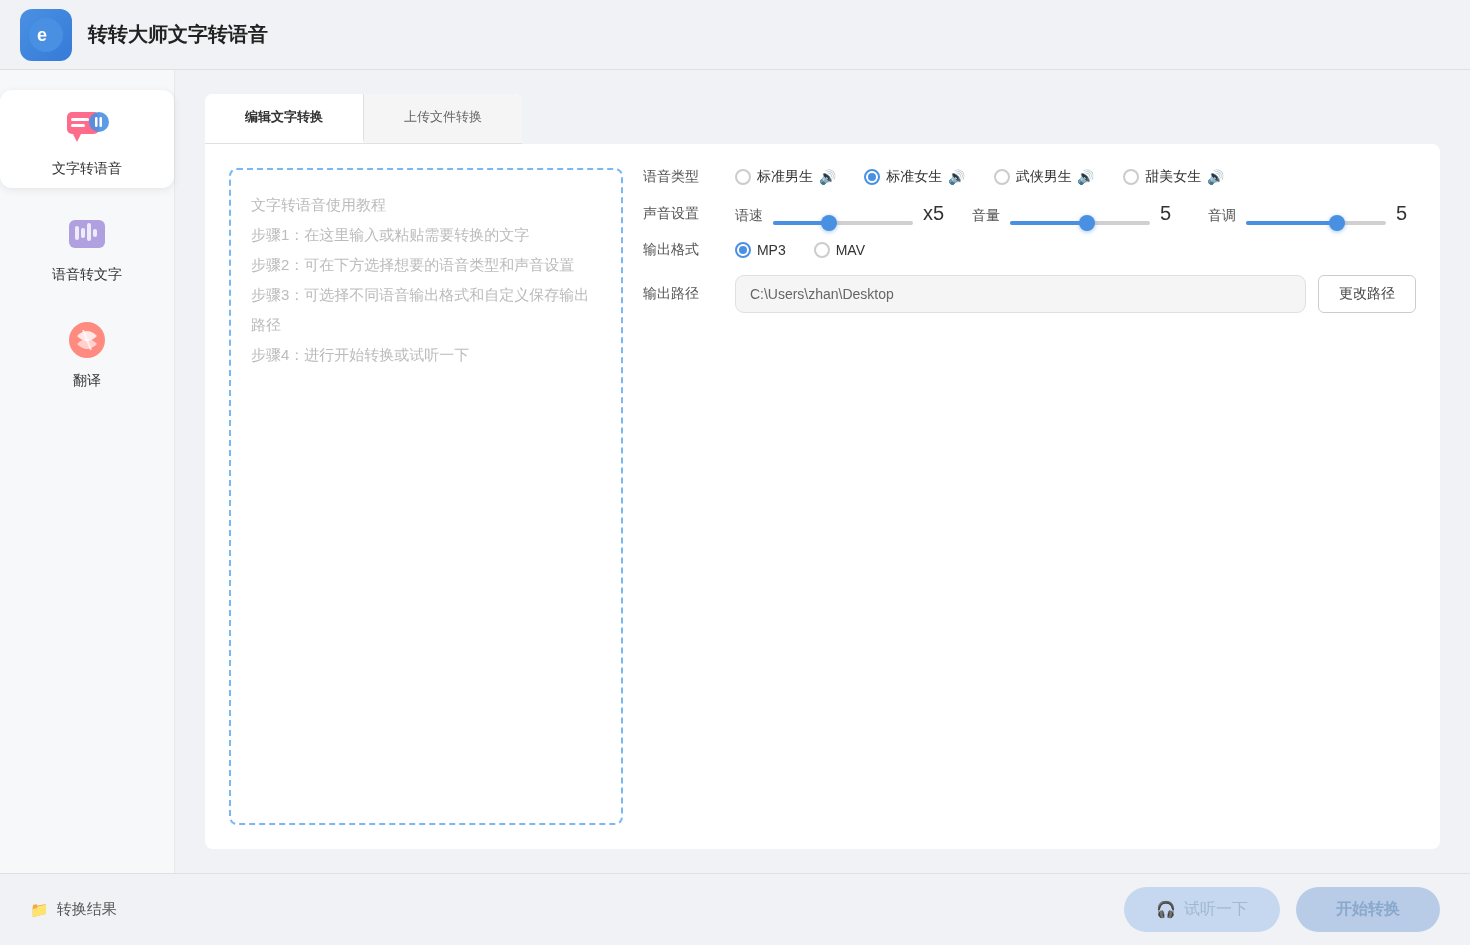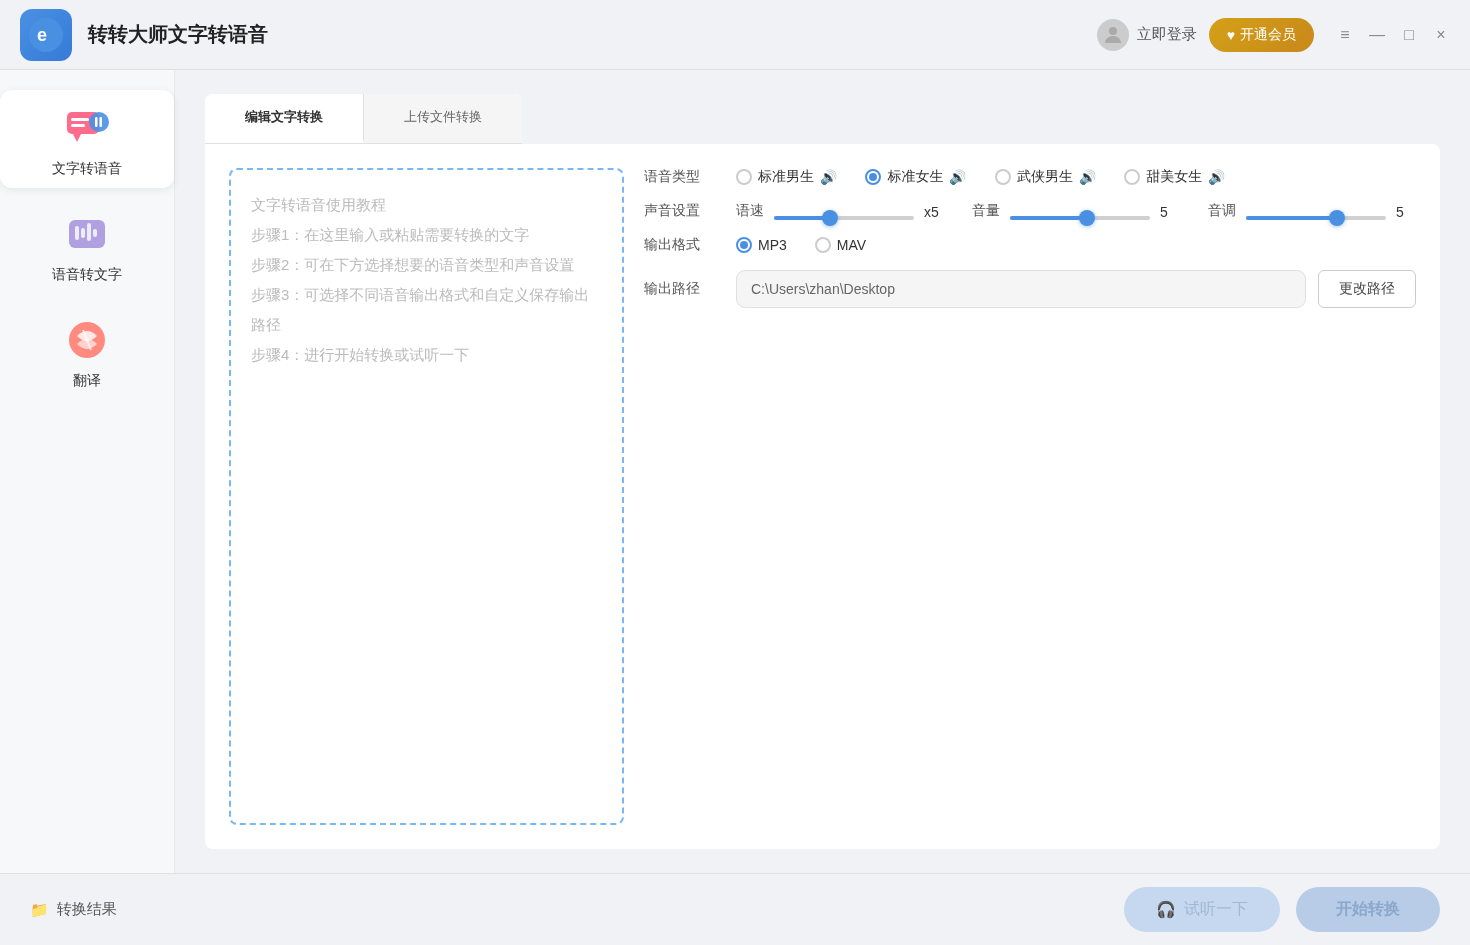--- a/index.html
+++ b/index.html
@@ -322,21 +322,21 @@
       height: 16px;
       border-radius: 50%;
       background: #4a90e2;
       position: absolute;
       top: 50%;
       transform: translateY(-50%);
       cursor: pointer;
       box-shadow: 0 1px 4px rgba(74,144,226,0.5);
     }
     .slider-value {
-      font-size: 14px;
+      font-size: 20px;
       color: #333;
       min-width: 20px;
     }
 
     
     .path-row {
       display: flex;
       align-items: center;
       gap: 12px;
     }
@@ -410,41 +410,20 @@
 <body>
 
 <div class="title-bar">
   <div class="app-logo">
     <svg viewBox="0 0 34 34" fill="none" xmlns="http://www.w3.org/2000/svg">
       <circle cx="17" cy="17" r="17" fill="#4a90e2"></circle>
       <text x="8" y="23" font-size="18" fill="white" font-weight="bold">e</text>
     </svg>
   </div>
   <span class="app-title">转转大师文字转语音</span>
-  <div class="title-bar-right">
-    <button class="login-btn">
-      <div class="login-avatar">
-        <svg width="24" height="24" viewBox="0 0 24 24" fill="#aaa">
-          <circle cx="12" cy="8" r="4"></circle>
-          <path d="M4 20c0-4 3.6-7 8-7s8 3 8 7"></path>
-        </svg>
-      </div>
-      <span>立即登录</span>
-    </button>
-    <button class="vip-btn">
-      <span>♥</span>
-      <span>开通会员</span>
-    </button>
-    <div class="window-controls">
-      <span class="win-ctrl">≡</span>
-      <span class="win-ctrl">—</span>
-      <span class="win-ctrl">□</span>
-      <span class="win-ctrl">×</span>
-    </div>
-  </div>
 </div>
 
 <div class="main-layout">
 
   <div class="sidebar">
 
     <div class="sidebar-item active">
       <div class="sidebar-icon">
         <svg width="48" height="48" viewBox="0 0 48 48">
           <rect x="4" y="8" width="32" height="22" rx="5" fill="#ff6b8a"></rect>

